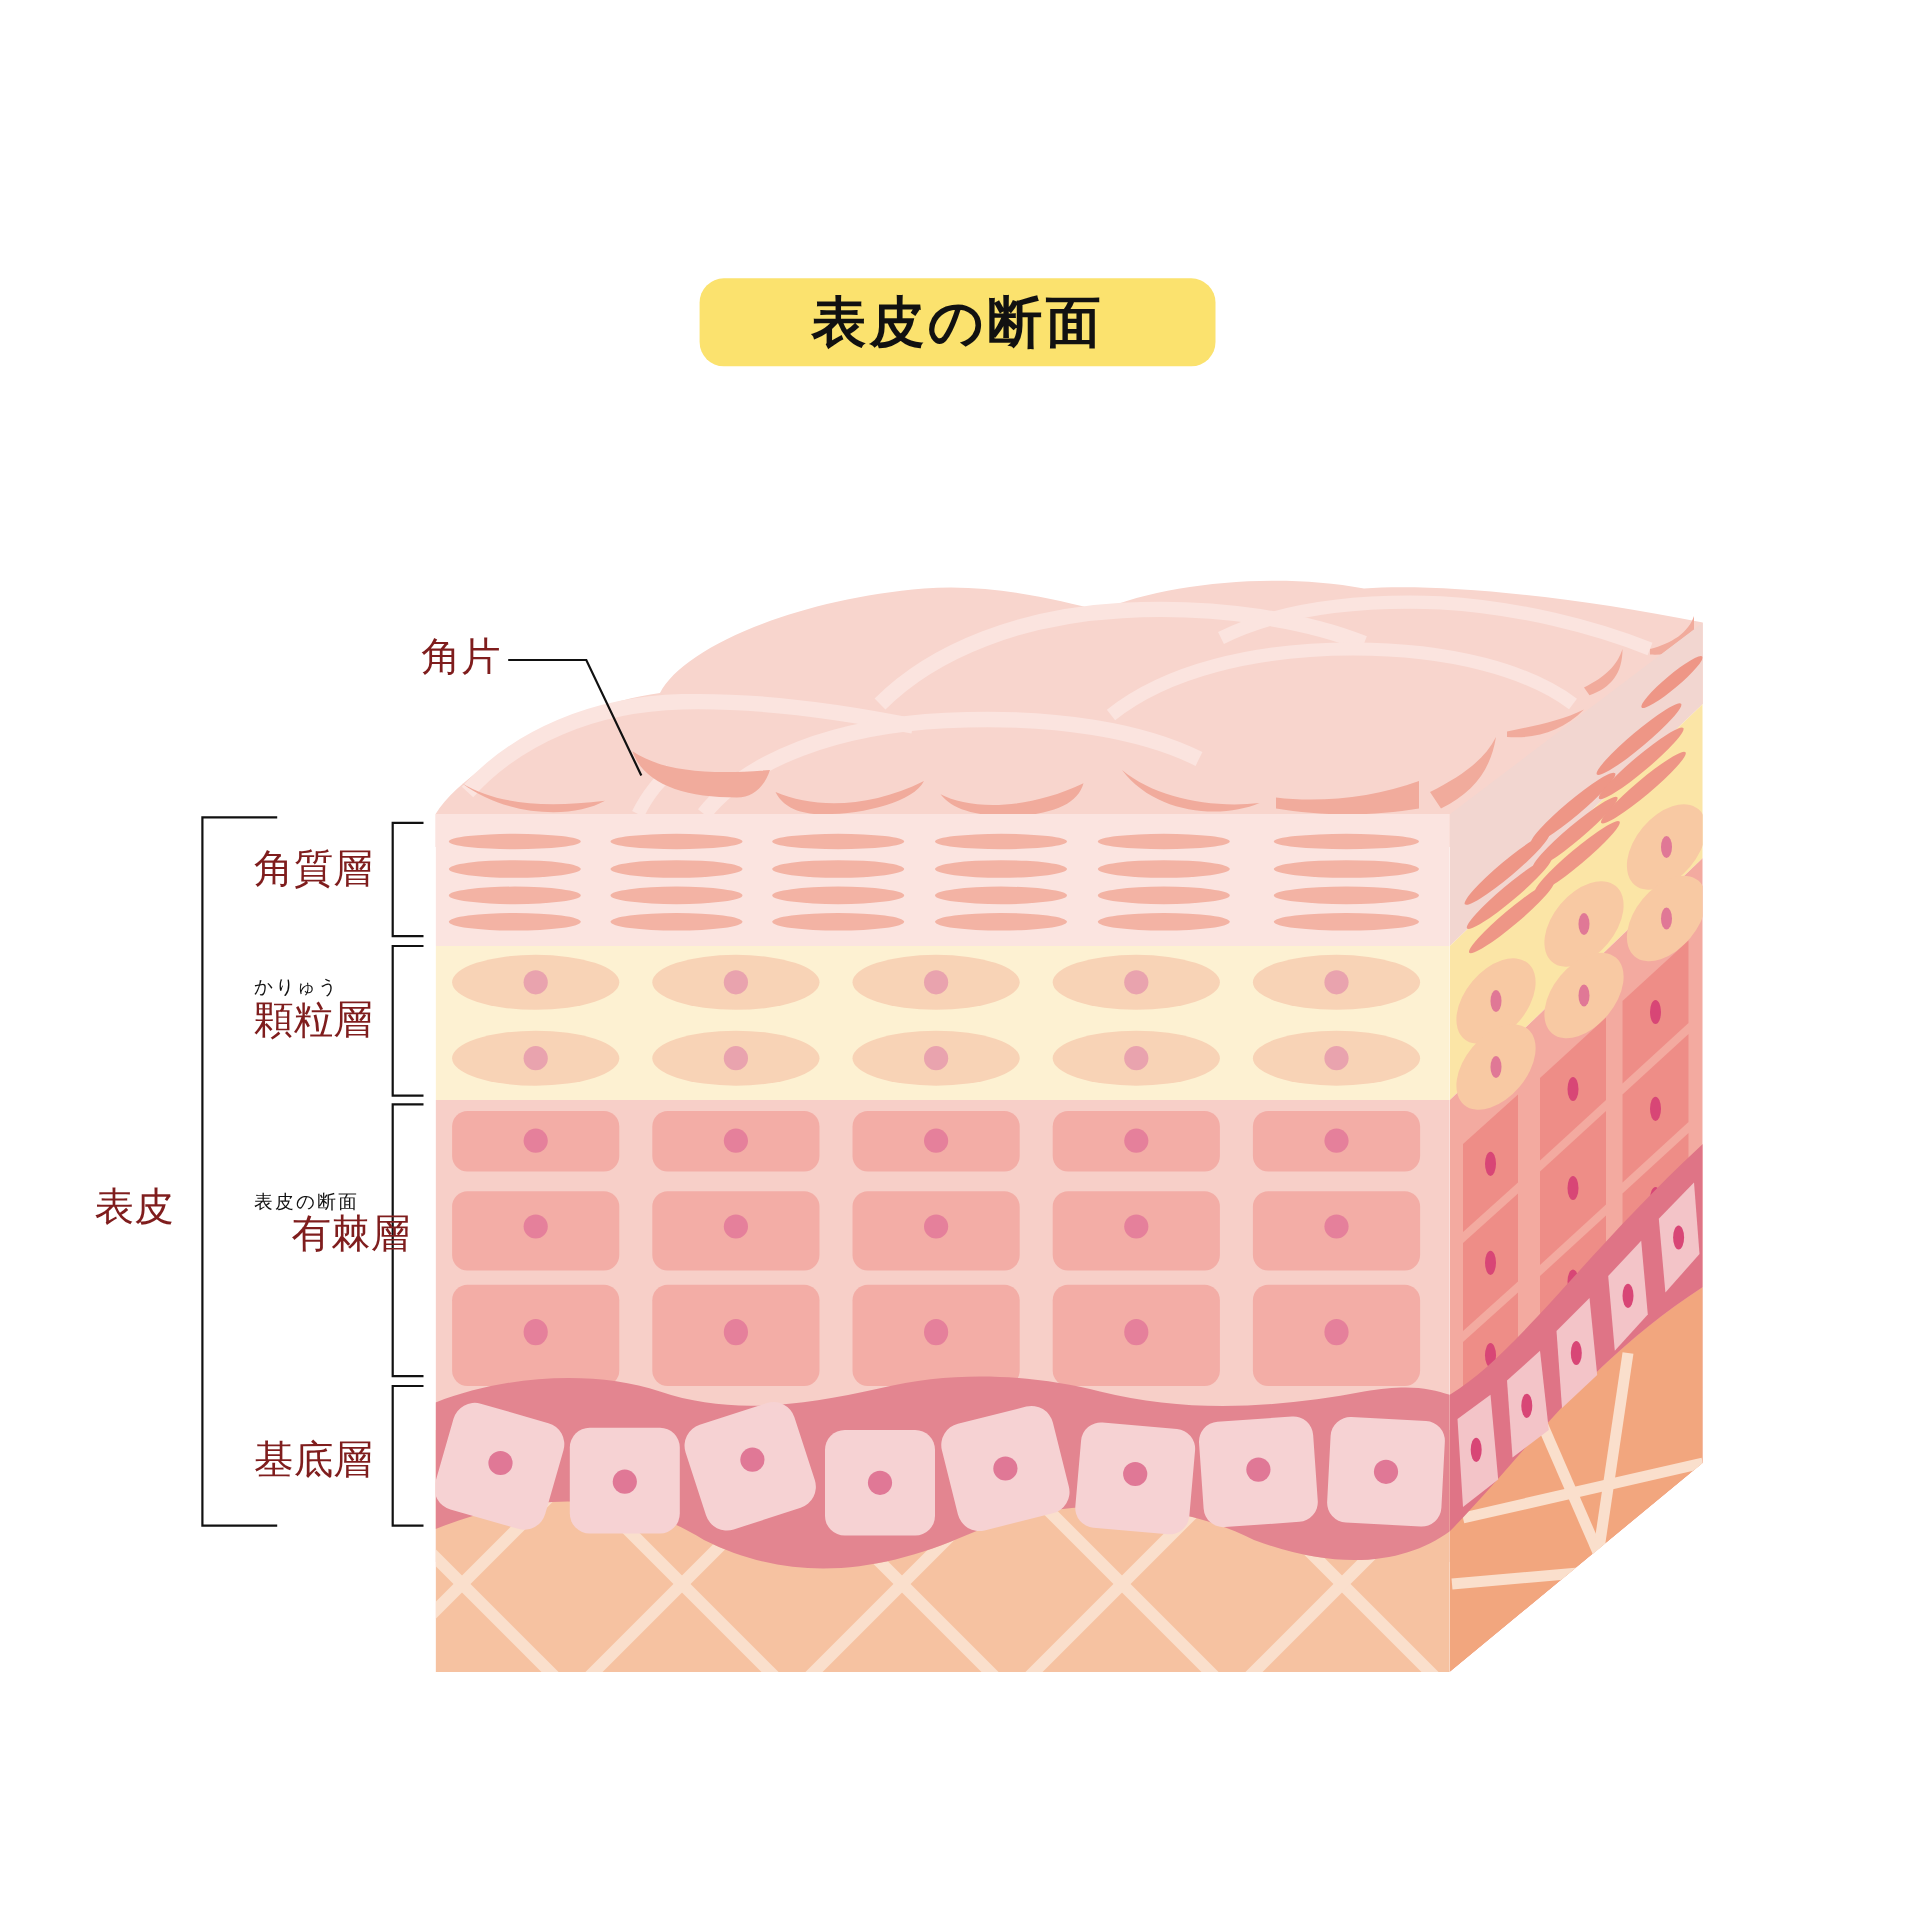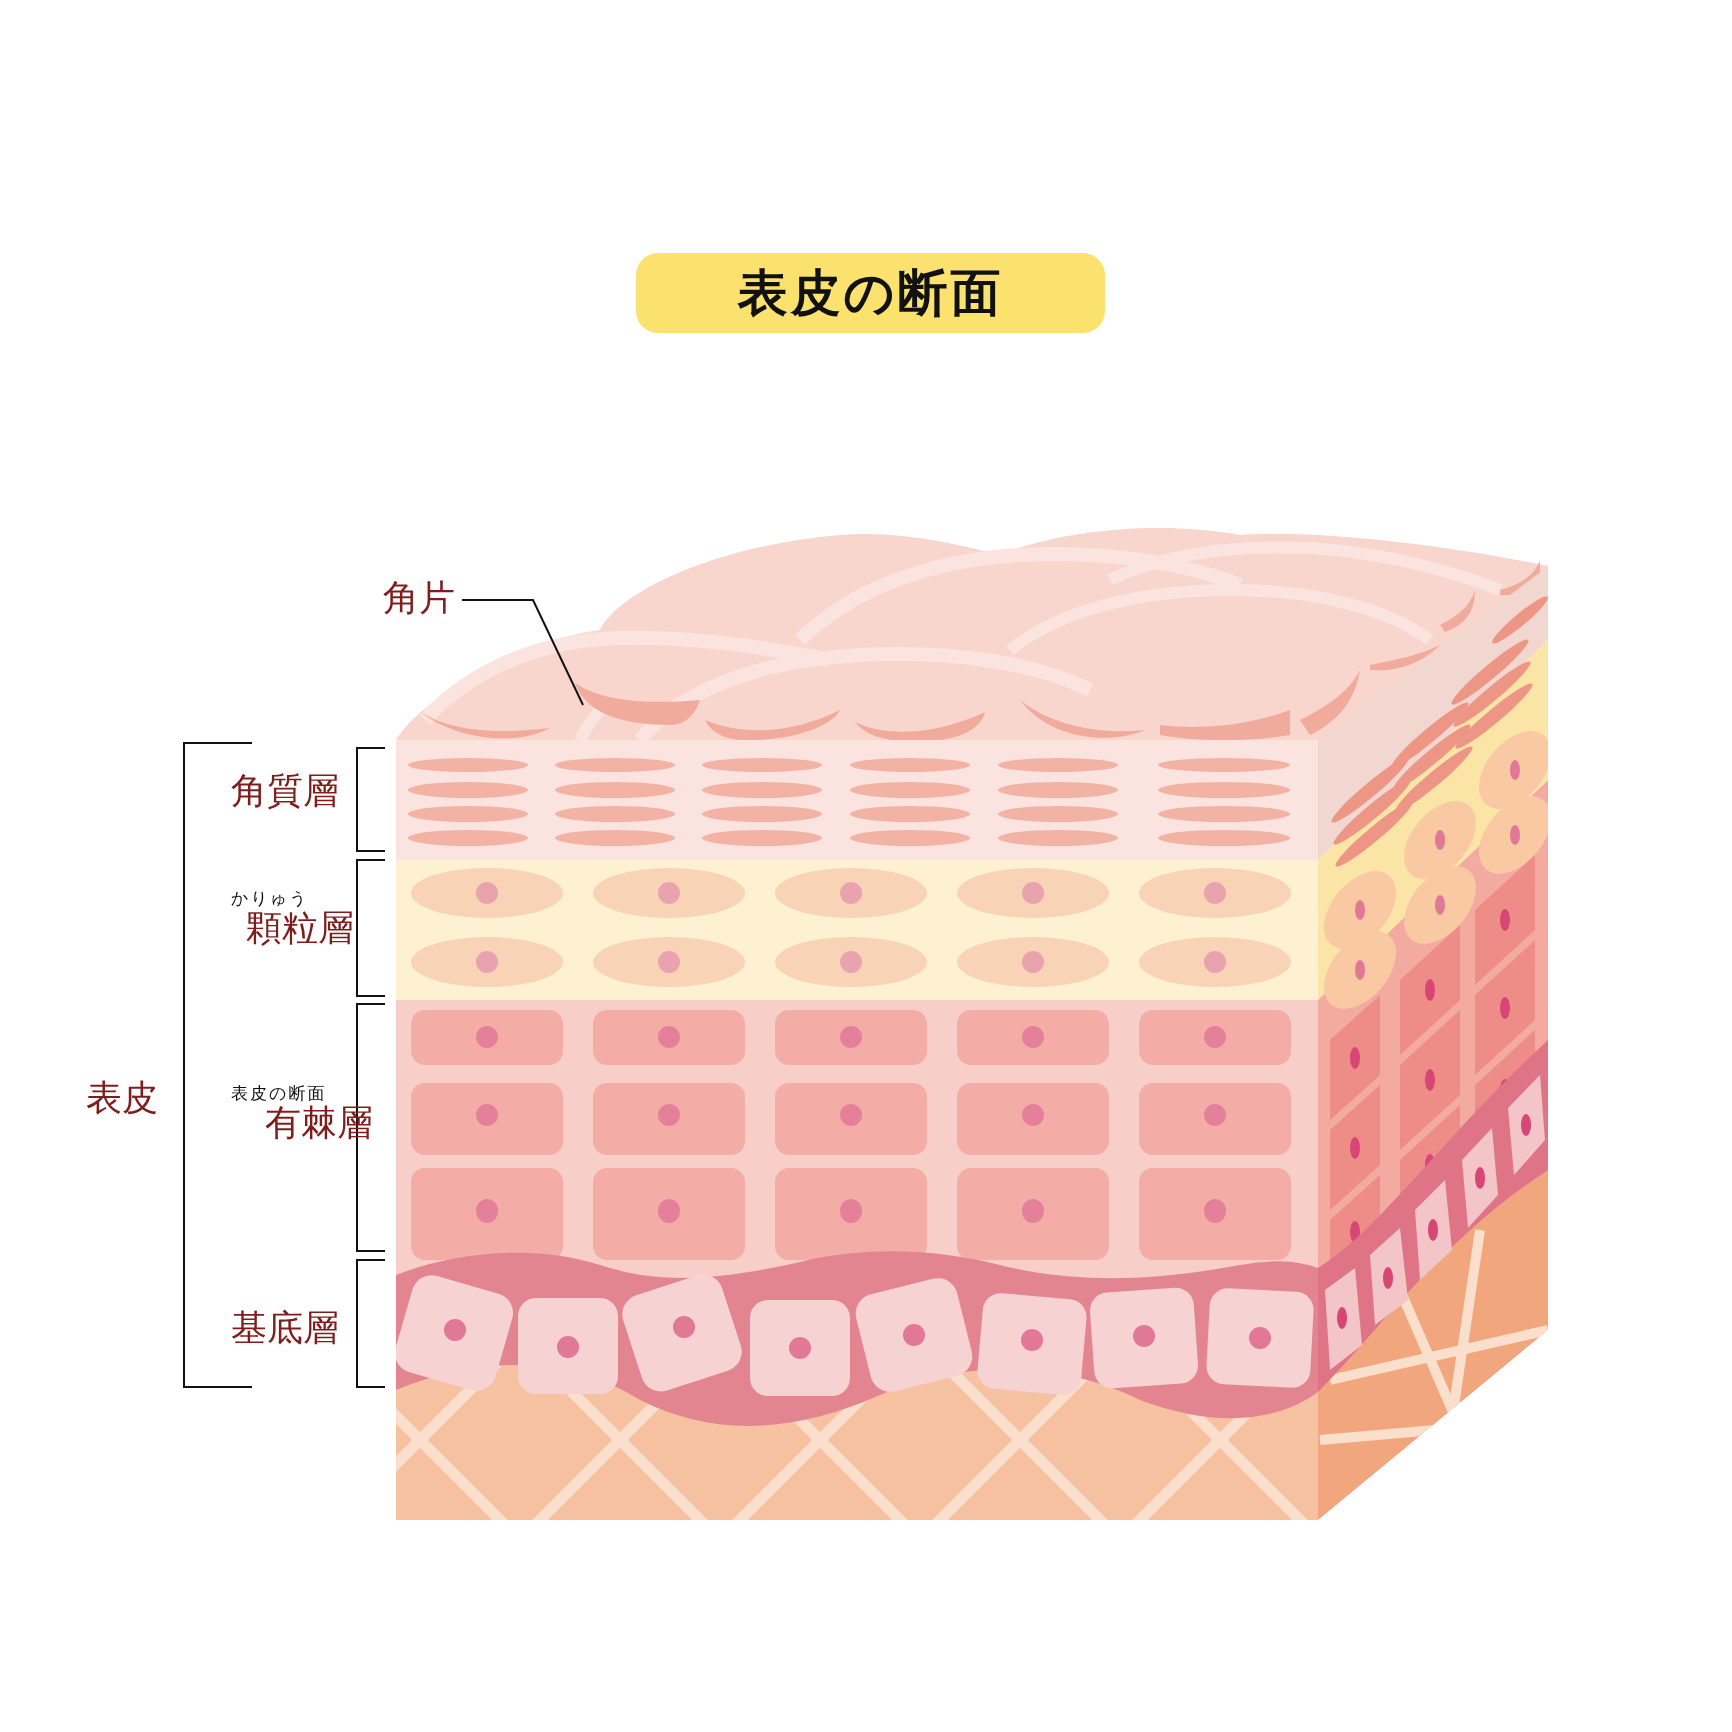--- a/index.html
+++ b/index.html
@@ -303,18 +303,18 @@
   </g>
 </svg>
 
 <div class="label" style="left:383px; top:580px;">角片</div>
 
 <div class="label" style="left:86px; top:1080px;">表皮</div>
 
 <div class="label" style="left:231px; top:773px;">角質層</div>
 
 <div class="ruby" style="left:231px; top:890px;text-align:center;">かりゅう</div>
-<div class="label" style="left:246px; top:910px;text-align:right;">顆粒層</div>
+<div class="label" style="left:231px; top:910px;text-align:right;">顆粒層</div>
 
 <div class="ruby" style="left:231px; top:1085px;">表皮の断面</div>
 <div class="label" style="left:231px; top:1105px;margin-left:34px;">有棘層</div>
 
 <div class="label" style="left:231px; top:1310px;">基底層</div>
 
 </body></html>

